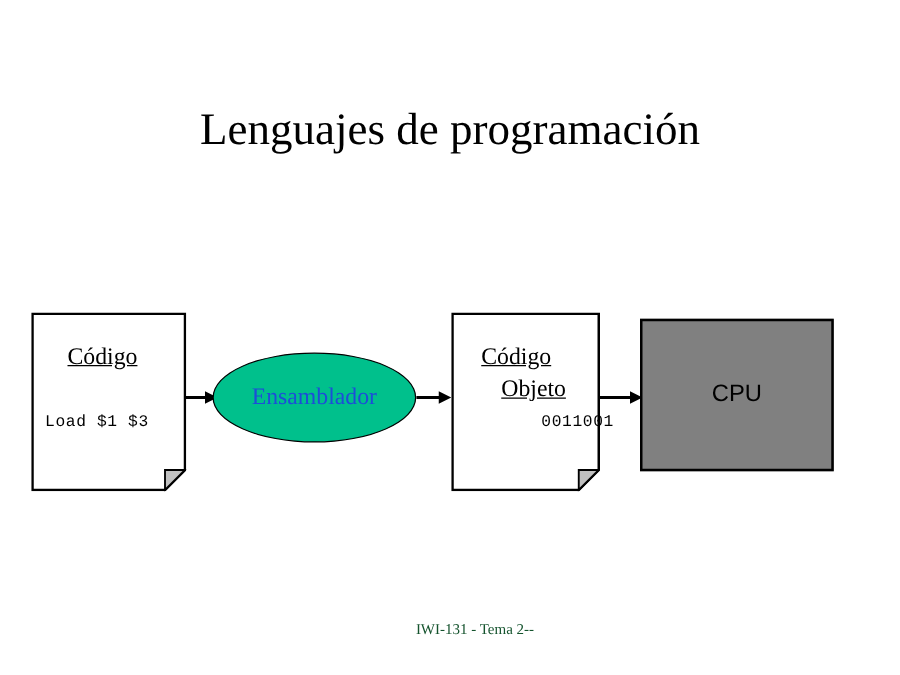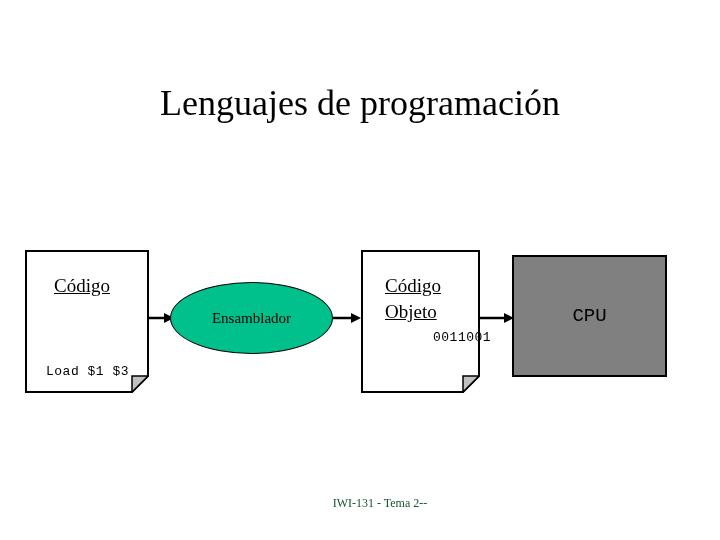--- a/index.html
+++ b/index.html
@@ -89,41 +89,41 @@
   #ellipse-ensamblador .ell-label {
     position: absolute;
     left: 0;
     top: 0;
     width: 100%;
     height: 100%;
     display: flex;
     align-items: center;
     justify-content: center;
     font-family: "Liberation Serif", "DejaVu Serif", serif;
-    font-size: 15px;
-    color: #000000;
+    font-size: 19px;
+    color: #1d4ed8;
     white-space: nowrap;
   }
 
   
   #cpu-box {
     position: absolute;
     left: 512px;
     top: 255px;
     width: 155px;
     height: 122px;
     background: #808080;
     border: 2px solid #000000;
     box-sizing: border-box;
     display: flex;
     align-items: center;
     justify-content: center;
   }
   #cpu-box .cpu-label {
-    font-family: Liberation Mono, monospace;
+    font-family: Liberation Sans, sans-serif;
     font-size: 19px;
     color: #000000;
     white-space: nowrap;
   }
 
   
   .arrow {
     position: absolute;
     height: 14px;
   }
@@ -150,21 +150,21 @@
 
   <div id="slide-title">Lenguajes de programación</div>
 
   <div class="doc-shape" id="doc-codigo-assembly" style="left:25px; top:250px; width:124px; height:143px;">
     <svg width="124" height="143" viewBox="0 0 124 143">
       <path d="M1,1 L123,1 L123,126 L107,142 L1,142 Z" fill="#FFFFFF" stroke="#000000" stroke-width="2"></path>
       <path d="M107,142 L107,126 L123,126 Z" fill="#C0C0C0" stroke="#000000" stroke-width="1.5"></path>
     </svg>
     <div class="doc-text">
       <div class="doc-line-major" style="position:absolute; left:29px; top:24px;">Código</div>
-      <div class="doc-line-code" style="position:absolute; left:21px; top:79px;margin-top:34px;">Load $1 $3</div>
+      <div class="doc-line-code" style="position:absolute; left:11px; top:79px;">Load $1 $3</div>
     </div>
   </div>
 
   <div class="arrow" style="left:148px; top:311px; width:26px;">
     <svg width="26" height="14" viewBox="0 0 26 14">
       <line x1="0" y1="7" x2="18" y2="7" stroke="#000000" stroke-width="2.5"></line>
       <polygon points="16,2 26,7 16,12" fill="#000000"></polygon>
     </svg>
   </div>
 
@@ -180,21 +180,21 @@
     </svg>
   </div>
 
   <div class="doc-shape" id="doc-codigo-objeto" style="left:361px; top:250px; width:119px; height:143px;">
     <svg width="119" height="143" viewBox="0 0 119 143">
       <path d="M1,1 L118,1 L118,126 L102,142 L1,142 Z" fill="#FFFFFF" stroke="#000000" stroke-width="2"></path>
       <path d="M102,142 L102,126 L118,126 Z" fill="#C0C0C0" stroke="#000000" stroke-width="1.5"></path>
     </svg>
     <div class="doc-text">
       <div class="doc-line-major" style="position:absolute; left:24px; top:24px;">Código</div>
-      <div class="doc-line-major" style="position:absolute; left:24px; top:50px;">Objeto</div>
+      <div class="doc-line-major" style="position:absolute; left:40px; top:50px;">Objeto</div>
       <div class="doc-line-code" style="position:absolute; left:24px; top:79px;margin-left:48px;">0011001</div>
     </div>
   </div>
 
   <div class="arrow" style="left:480px; top:311px; width:34px;">
     <svg width="34" height="14" viewBox="0 0 34 14">
       <line x1="0" y1="7" x2="26" y2="7" stroke="#000000" stroke-width="2.5"></line>
       <polygon points="24,2 34,7 24,12" fill="#000000"></polygon>
     </svg>
   </div>

